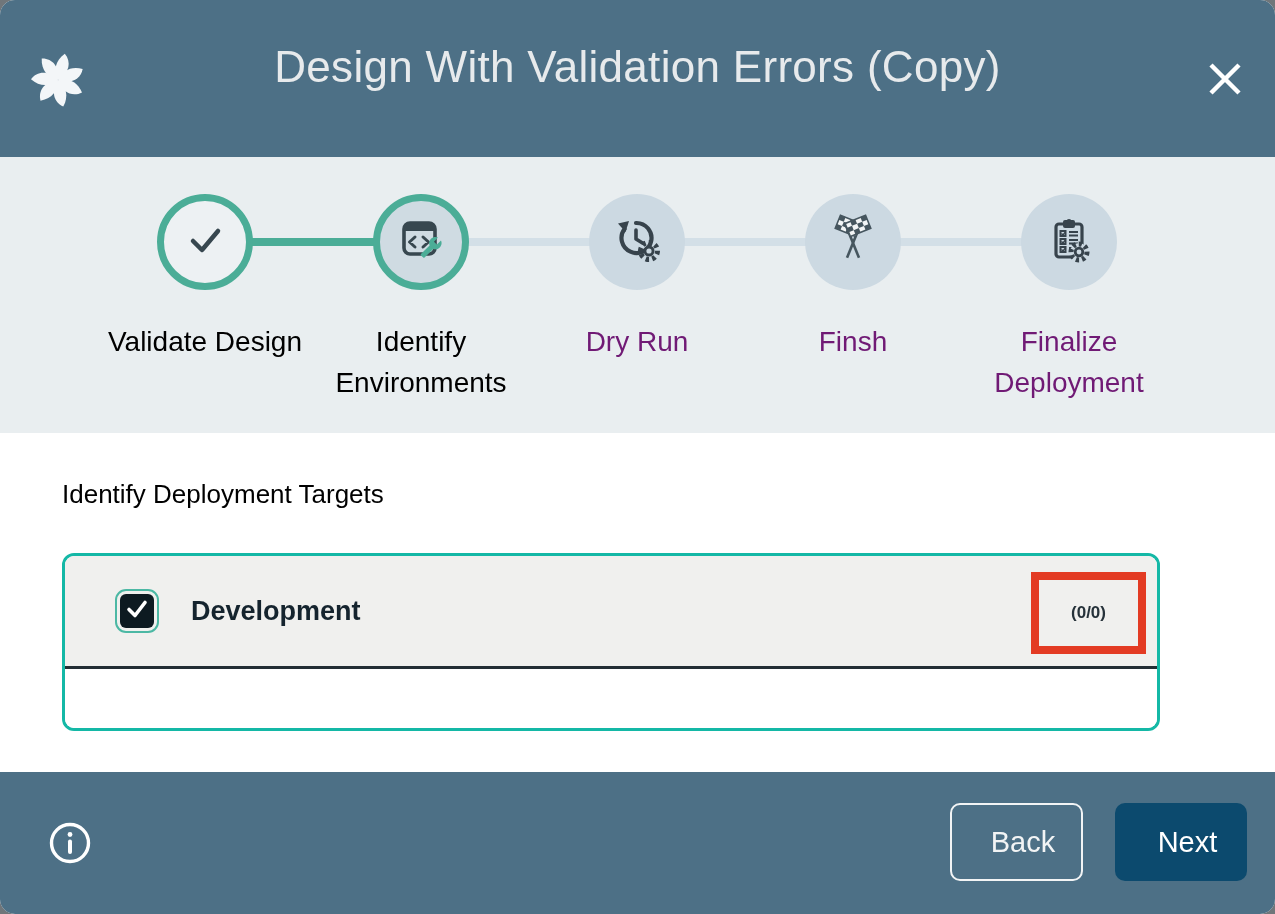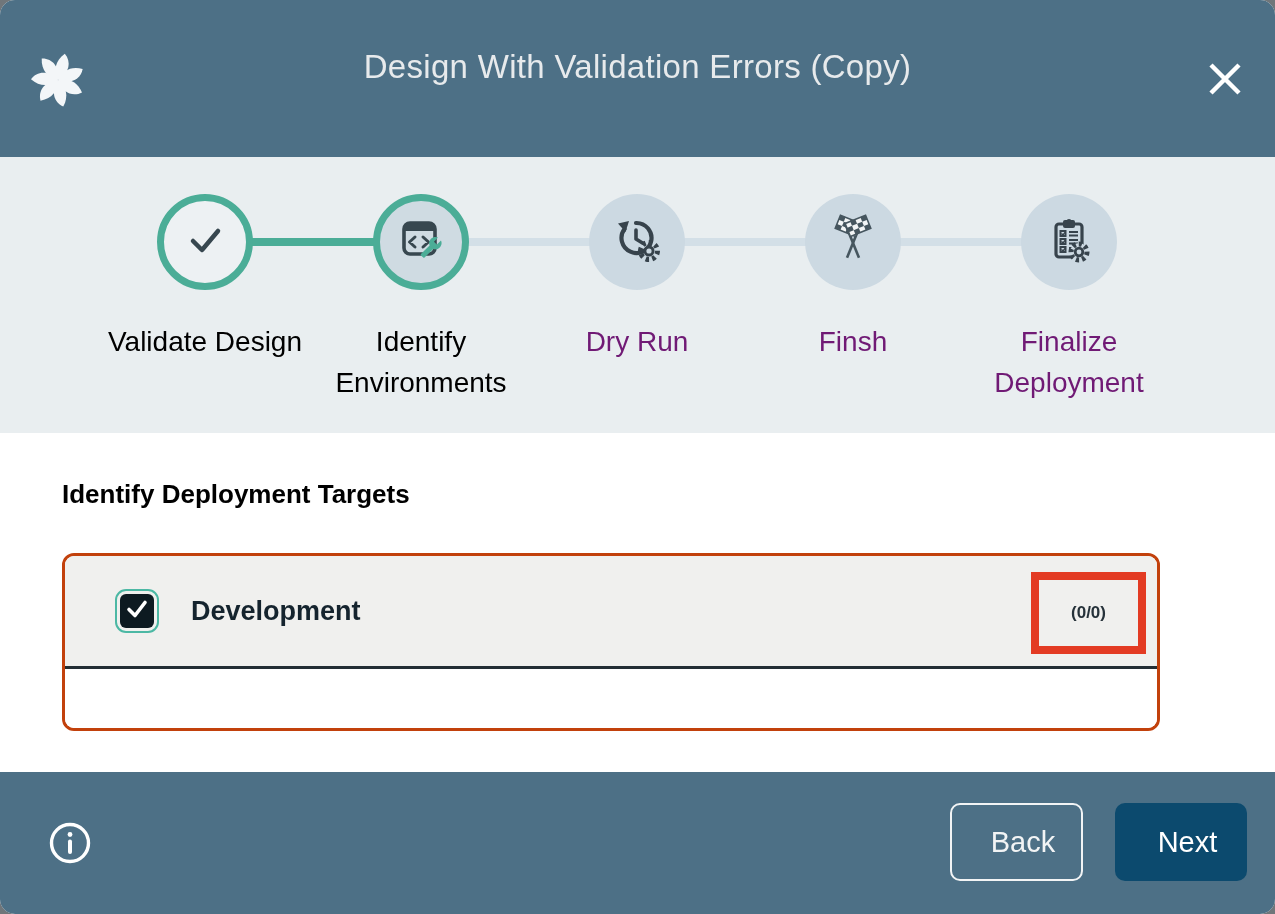--- a/index.html
+++ b/index.html
@@ -13,21 +13,21 @@
     position:absolute;inset:0;border-radius:15px;overflow:hidden;background:#ffffff;
   }
   
   .hdr{
     position:absolute;top:0;left:0;right:0;height:157px;background:#4D7086;
   }
   .logo{position:absolute;left:27px;top:49px;width:62px;height:62px;}
   .title{
     position:absolute;left:0;right:0;top:0;height:134px;
     display:flex;align-items:center;justify-content:center;
-    color:#E7EAEC;font-size:33px;letter-spacing:.3px;
+    color:#E7EAEC;font-size:44px;letter-spacing:.3px;
   }
   .close-btn{
     position:absolute;right:28px;top:58px;width:44px;height:44px;
     display:flex;align-items:center;justify-content:center;cursor:pointer;background:none;border:none;padding:0;
   }
   
   .stepper{
     position:absolute;top:157px;left:0;right:0;height:276px;background:#E9EEF0;
   }
   .connector{position:absolute;top:81px;height:8px;}
@@ -44,25 +44,25 @@
   .circle.upcoming{background:#CCD9E2;}
   .step-label{
     margin-top:31px;max-width:202px;text-align:center;
     font-size:28px;line-height:41px;color:#701a75;
   }
   .step.active .step-label{color:#000000;}
   
   .content{position:absolute;top:433px;left:0;right:0;height:339px;background:#ffffff;}
   .heading{
     position:absolute;left:62px;top:46px;
-    font-size:26px;font-weight:bold;color:#000000;
+    font-size:26px;font-weight:normal;color:#000000;
   }
   .target-list{
     position:absolute;left:62px;top:120px;width:1098px;height:178px;
-    border:3px solid #c2410c;border-radius:12px;box-sizing:border-box;
+    border:3px solid #14b8a6;border-radius:12px;box-sizing:border-box;
     overflow:hidden;background:#ffffff;
   }
   .target-row{
     position:relative;height:110px;background:#F0F0EE;
     border-bottom:3px solid #232E34;
     display:flex;align-items:center;padding-left:55px;box-sizing:content-box;
     cursor:pointer;
   }
   .cb{
     width:34px;height:34px;border-radius:6px;background:#0D1A21;

